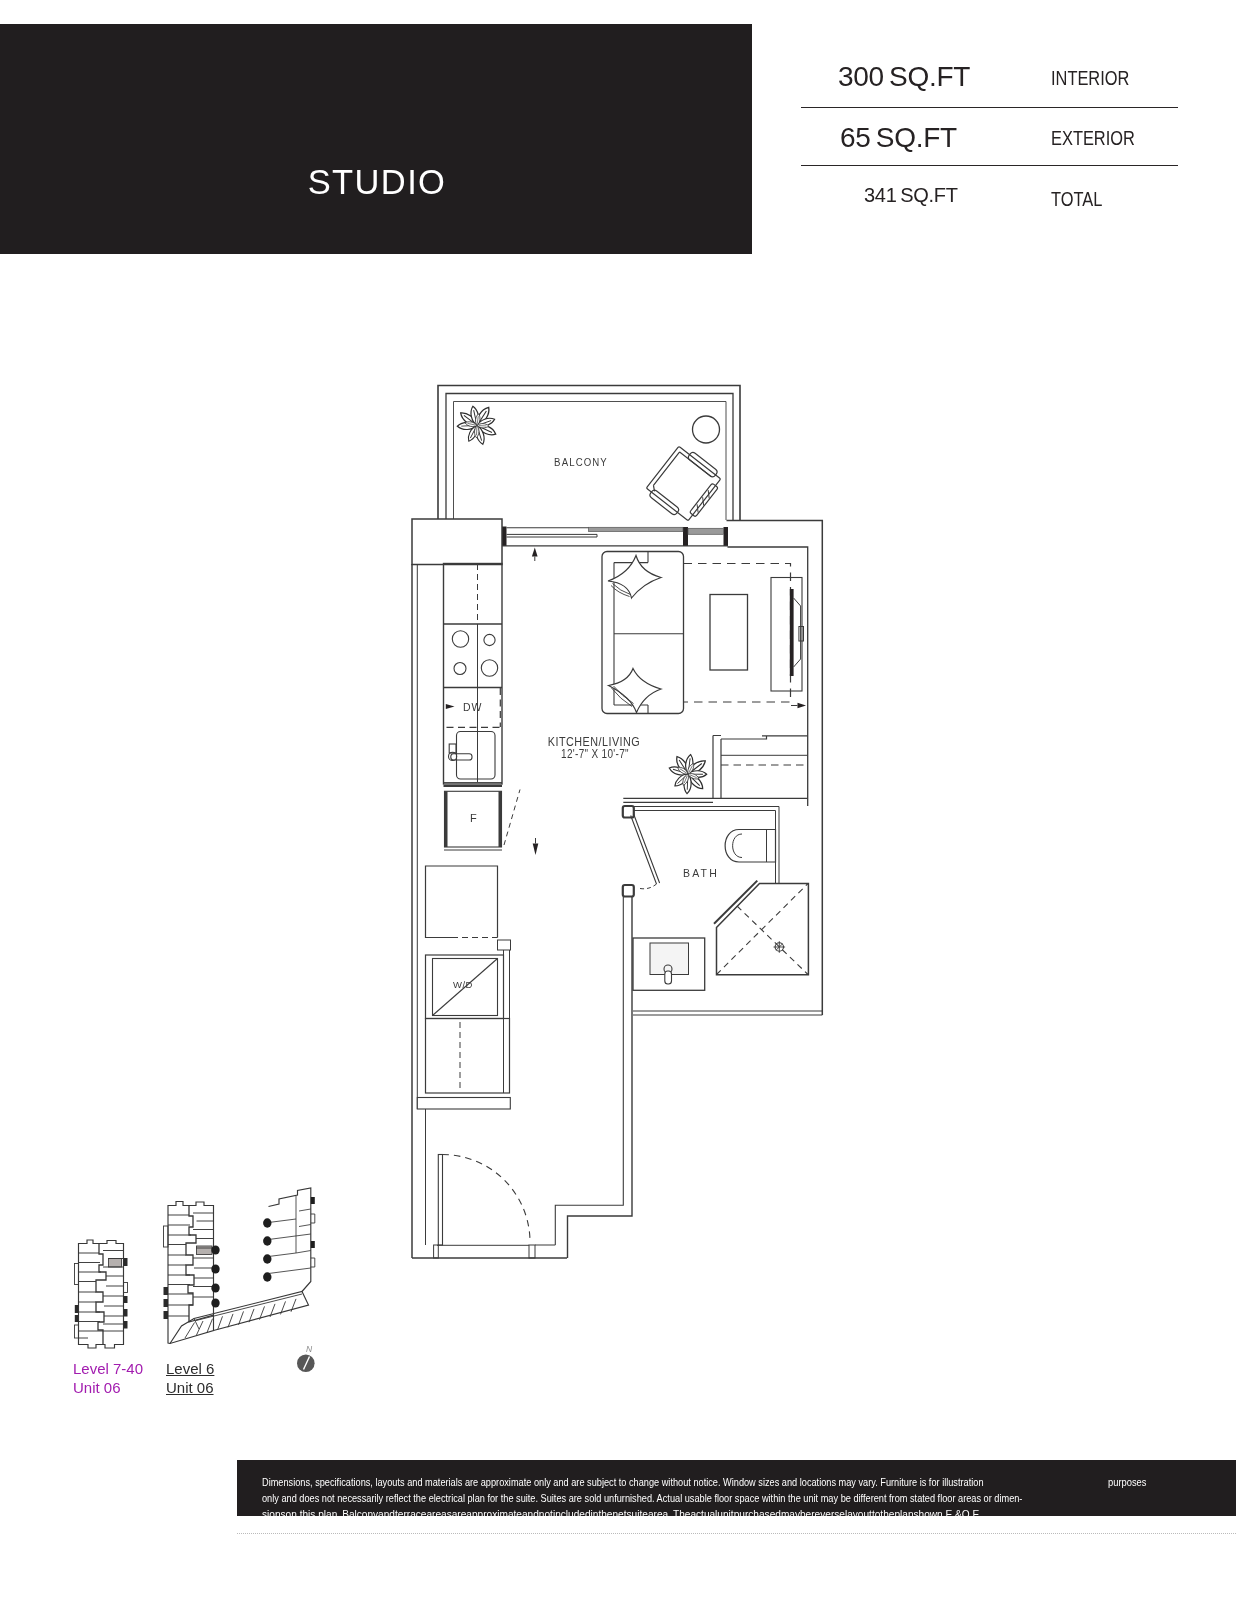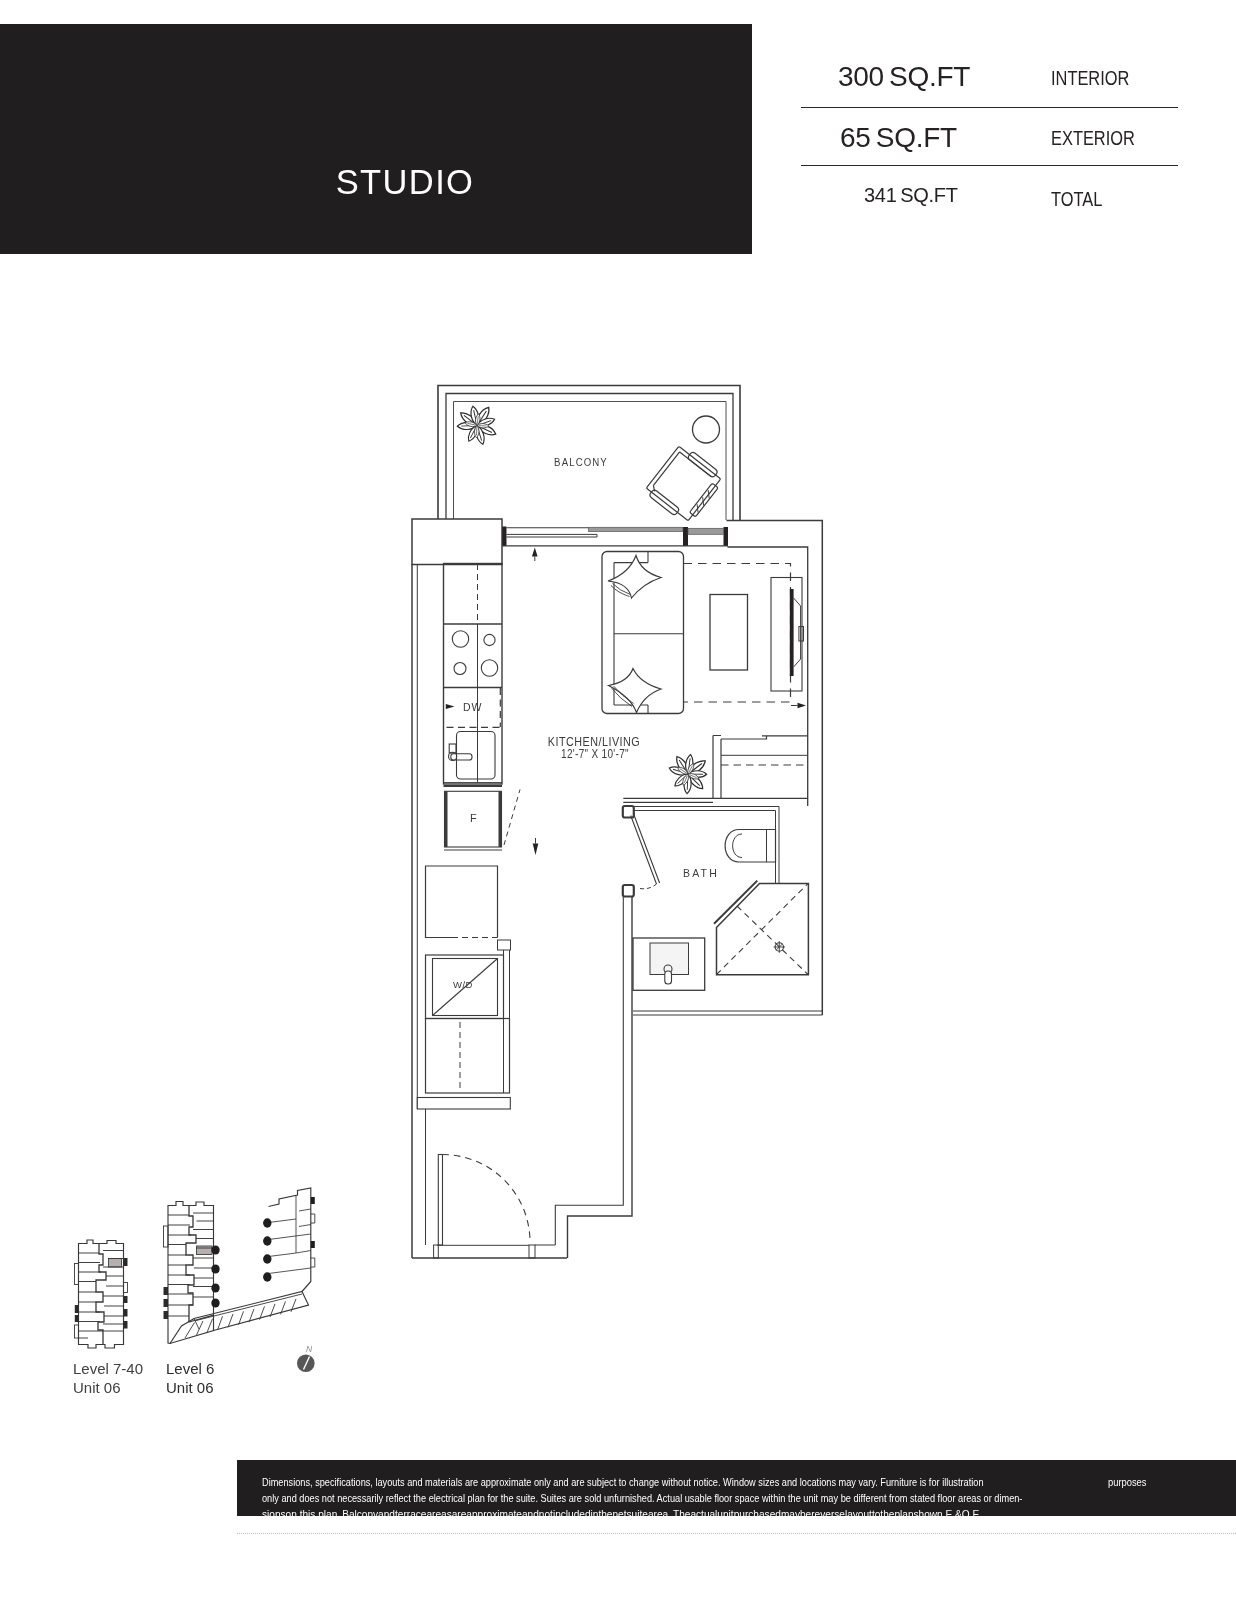--- a/index.html
+++ b/index.html
@@ -5,21 +5,21 @@
   html,body{margin:0;padding:0;background:#fff;}
   body{width:1236px;height:1600px;position:relative;font-family:"Liberation Sans", sans-serif;}
   .abs{position:absolute;}
 </style>
 </head>
 <body>
 
 <div class="abs" style="left:0;top:24px;width:752px;height:230px;background:#211e1f;color:#fff;">
 
 
-  <div class="abs" style="left:1px;top:139px;width:752px;text-align:center;font-size:34.5px;letter-spacing:1.4px;line-height:normal;margin-left:28px;">STUDIO</div>
+  <div class="abs" style="left:1px;top:139px;width:752px;text-align:center;font-size:34.5px;letter-spacing:1.4px;line-height:normal;">STUDIO</div>
 </div>
 
 <div class="abs" style="left:0;top:0;width:1236px;height:260px;color:#262223;">
 
   <div class="abs" style="left:838px;top:61px;font-size:28px;letter-spacing:-0.3px;">300 SQ.FT</div>
   <div class="abs" style="left:1050.5px;top:67px;font-size:20px;transform:scaleX(0.82);transform-origin:0 0;">INTERIOR</div>
 
   <div class="abs" style="left:801px;top:107px;width:377px;height:0;border-top:1.6px solid #2a2627;"></div>
 
   <div class="abs" style="left:840px;top:121.5px;font-size:28px;letter-spacing:-0.3px;">65 SQ.FT</div>
@@ -339,23 +339,23 @@
   <path d="M310.8,1258 h4 v9 h-4" stroke-width="0.9"></path>
 </g>
 
 <g>
   <circle cx="305.8" cy="1363.3" r="8.8" fill="#575757" stroke="none"></circle>
   <path d="M309.5,1356.5 L303.5,1369.5" stroke="#fff" stroke-width="1.4"></path>
   <text x="306" y="1352" font-size="8.5" fill="#8a8a8a" font-style="italic" stroke="none" font-family="Liberation Sans, sans-serif">N</text>
 </g>
 </svg>
 
-<div class="abs" style="left:73px;top:1359px;font-size:15px;color:#404040;line-height:19px;">Level 7-40<br>Unit 06</div>
-
-<div class="abs" style="left:166px;top:1359px;font-size:15px;color:#2c2c2c;line-height:19px;">Level 6<br>Unit 06</div>
+<div class="abs" style="left:73px;top:1359px;font-size:15px;color:#a21caf;line-height:19px;">Level 7-40<br>Unit 06</div>
+
+<div class="abs" style="left:166px;top:1359px;font-size:15px;color:#2c2c2c;line-height:19px;text-decoration:underline;">Level 6<br>Unit 06</div>
 
 <div class="abs" style="left:237px;top:1460px;width:999px;height:56px;background:#211e1f;color:#fff;font-size:10.4px;white-space:nowrap;">
   <div class="abs" style="left:25px;top:17.5px;line-height:1;transform:scaleX(0.885);transform-origin:0 0;">Dimensions, specifications, layouts and materials are approximate only and are subject to change without notice. Window sizes and locations may vary. Furniture is for illustration</div>
   <div class="abs" style="left:871px;top:17.5px;line-height:1;transform:scaleX(0.9);transform-origin:0 0;">purposes</div>
   <div class="abs" style="left:25px;top:33.5px;line-height:1;transform:scaleX(0.885);transform-origin:0 0;">only and does not necessarily reflect the electrical plan for the suite. Suites are sold unfurnished. Actual usable floor space within the unit may be different from stated floor areas or dimen-</div>
   <div class="abs" style="left:25px;top:49.5px;line-height:1;transform:scaleX(0.973);transform-origin:0 0;">sionson this plan. Balconyandterraceareasareapproximateandnotincludedinthenetsuitearea. Theactualunitpurchasedmaybereverselayouttotheplanshown.E.&amp;O.E.</div>
 </div>
 
 <div class="abs" style="left:237px;top:1533px;width:999px;height:0;border-top:1px dotted #bbbbbb;"></div>
 

